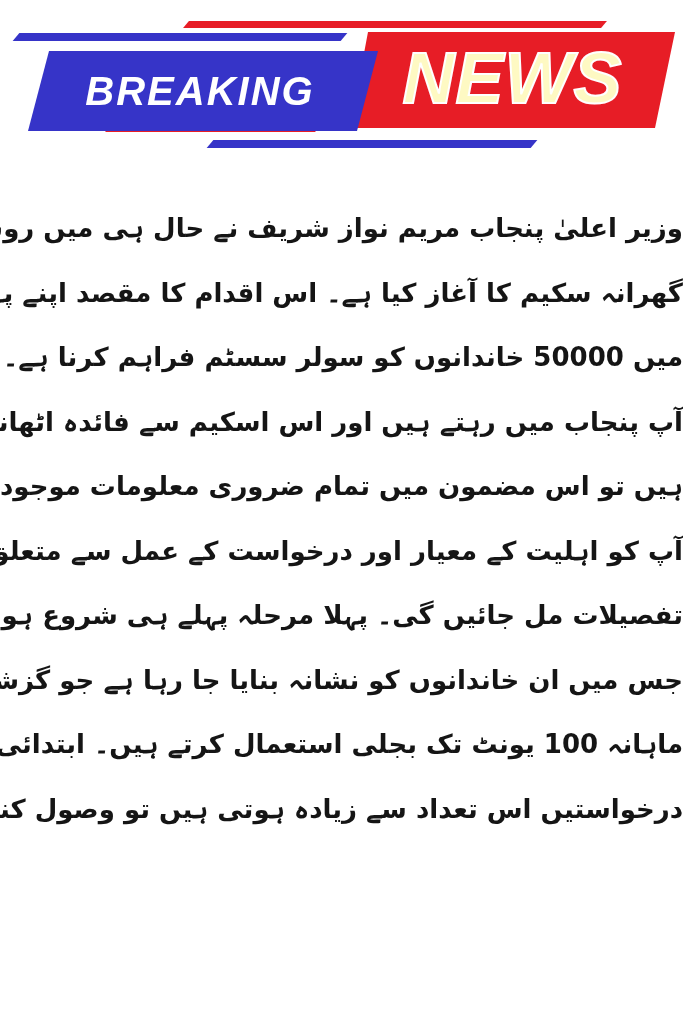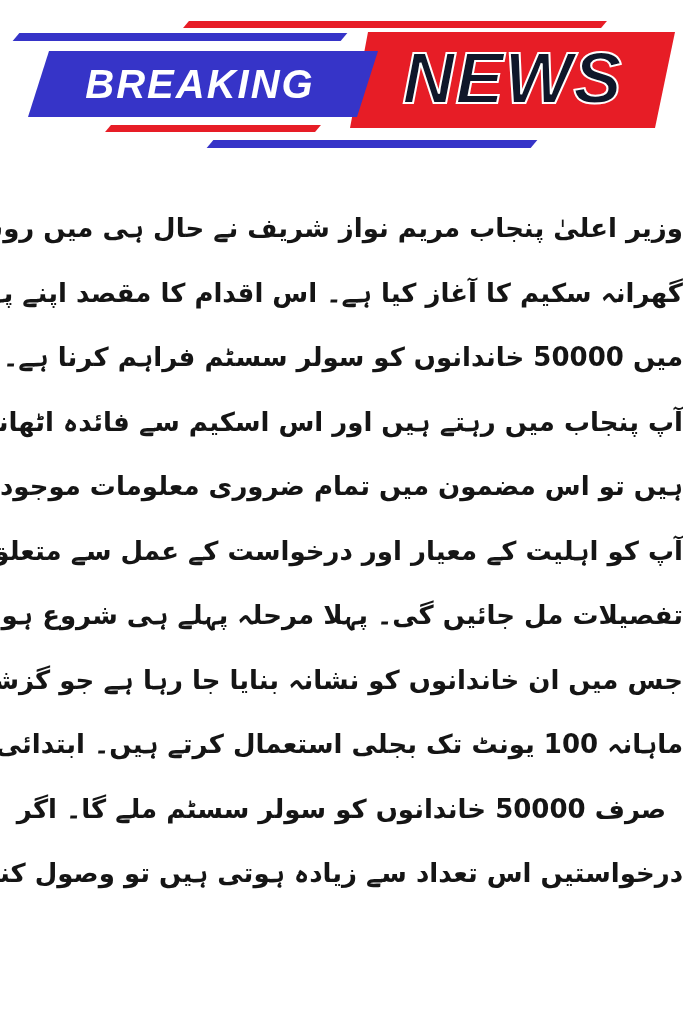--- a/index.html
+++ b/index.html
@@ -28,37 +28,37 @@
   .stripe-blue-bottom{left:210px;top:140px;width:324px;height:8px;background:var(--color-blue);z-index:1;}
 
   .shape{position:absolute;display:flex;align-items:center;justify-content:center;}
   .shape-red{
     left:350px;top:32px;width:325px;height:96px;
     background:var(--color-red);
     clip-path:polygon(18px 0, 100% 0, calc(100% - 20px) 100%, 0 100%);
     z-index:2;
   }
   .shape-blue{
-    left:28px;top:51px;width:350px;height:66px;
+    left:28px;top:51px;width:350px;height:80px;
     background:var(--color-blue);
     clip-path:polygon(21px 0, 100% 0, calc(100% - 21px) 100%, 0 100%);
     z-index:3;
   }
   .breaking-text{
     font-family:"Liberation Sans",sans-serif;
     font-style:italic;font-weight:700;
     font-size:40px;line-height:1;
     color:#ffffff;letter-spacing:2px;
     padding-right:6px;
   }
   .news-text{
     font-family:"Liberation Sans",sans-serif;
     font-style:italic;font-weight:700;
     font-size:72px;line-height:1;
-    color:#0f172a;letter-spacing:1px;
+    color:#fef9c3;letter-spacing:1px;
     -webkit-text-stroke:2px #ffffff;
     padding-bottom:4px;
   }
 
   
   .article{
     position:absolute;left:0;top:196px;width:683px;
     direction:rtl;text-align:center;
   }
   .article .line{
@@ -95,17 +95,16 @@
   <div class="article" lang="ur" dir="rtl">
     <p class="line">وزیر اعلیٰ پنجاب مریم نواز شریف نے حال ہی میں روشن</p>
     <p class="line">گھرانہ سکیم کا آغاز کیا ہے۔ اس اقدام کا مقصد اپنے پہلے مرحلے</p>
     <p class="line">میں 50000 خاندانوں کو سولر سسٹم فراہم کرنا ہے۔ اگر</p>
     <p class="line">آپ پنجاب میں رہتے ہیں اور اس اسکیم سے فائدہ اٹھانا چاہتے</p>
     <p class="line">ہیں تو اس مضمون میں تمام ضروری معلومات موجود ہیں۔</p>
     <p class="line">آپ کو اہلیت کے معیار اور درخواست کے عمل سے متعلق</p>
     <p class="line">تفصیلات مل جائیں گی۔ پہلا مرحلہ پہلے ہی شروع ہو چکا ہے،</p>
     <p class="line">جس میں ان خاندانوں کو نشانہ بنایا جا رہا ہے جو گزشتہ چھ ماہ سے</p>
     <p class="line">ماہانہ 100 یونٹ تک بجلی استعمال کرتے ہیں۔ ابتدائی طور پر</p>
-    <p class="line">صرف 50000 خاندانوں کو سولر سسٹم ملے گا۔ اگر</p>
     <p class="line">درخواستیں اس تعداد سے زیادہ ہوتی ہیں تو وصول کنندگان کو</p>
   </div>
 
 </div>
 
 </body></html>

